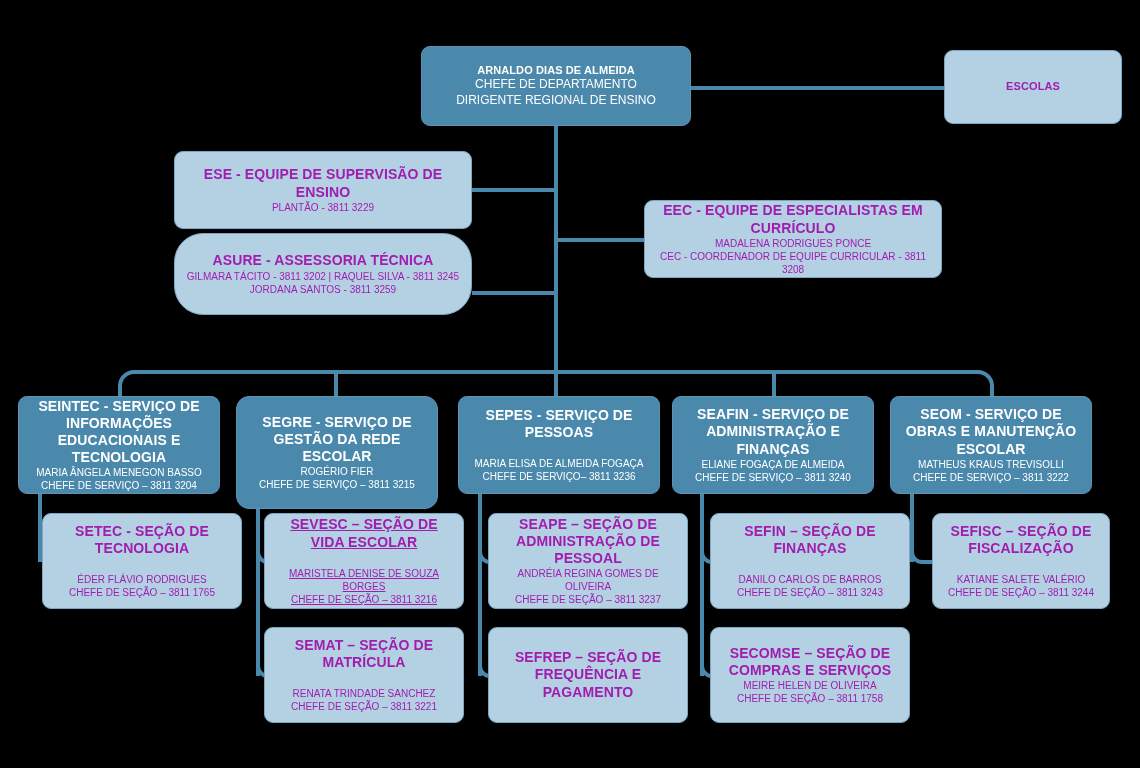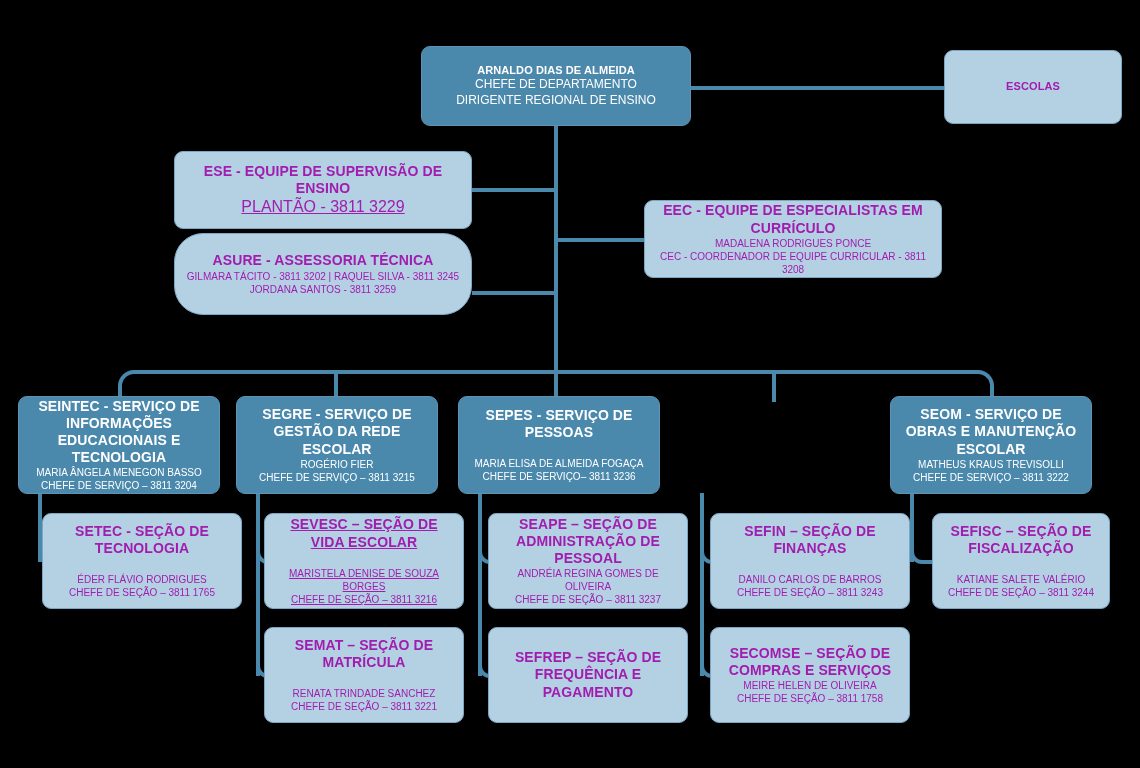--- a/index.html
+++ b/index.html
@@ -76,21 +76,21 @@
   }
   .node .body {
     line-height: 1.3;
   }
   .node .body .ln { display: block; }
 
   
   .t-11 .title { font-size: 11px; }
   .t-10 .title { font-size: 14px; }
   .b-12 .body  { font-size: 12px; }
-  .b-11 .body  { font-size: 16px; text-decoration: underline; }
+  .b-11 .body  { font-size: 10px; }
   .b-10 .body  { font-size: 10px; }
 
   .gap-lg .body { margin-top: 16px; }
   .gap-md .body { }
 </style>
 </head>
 <body>
 
 <div id="chart">
 
@@ -164,36 +164,43 @@
   </div>
 
   <div class="node dark t-10 b-10 gap-md" style="left:18px; top:396px; width:202px; height:98px;">
     <div class="title">SEINTEC - SERVIÇO DE INFORMAÇÕES EDUCACIONAIS E TECNOLOGIA</div>
     <div class="body">
       <span class="ln">MARIA ÂNGELA MENEGON BASSO</span>
       <span class="ln">CHEFE DE SERVIÇO – 3811 3204</span>
     </div>
   </div>
 
-  <div class="node dark t-10 b-10 gap-md" style="left:236px; top:396px; width:202px; height:98px;">
+  <div class="node dark t-10 b-10 gap-md" style="left:236px; top:396px; width:202px; height:113px;border-radius:13px;">
     <div class="title">SEGRE - SERVIÇO DE GESTÃO DA REDE ESCOLAR</div>
     <div class="body">
       <span class="ln">ROGÉRIO FIER</span>
       <span class="ln">CHEFE DE SERVIÇO – 3811 3215</span>
     </div>
   </div>
 
   <div class="node dark t-10 b-10 gap-lg" style="left:458px; top:396px; width:202px; height:98px;">
     <div class="title">SEPES - SERVIÇO DE PESSOAS</div>
     <div class="body">
       <span class="ln">MARIA ELISA DE ALMEIDA FOGAÇA</span>
       <span class="ln">CHEFE DE SERVIÇO– 3811 3236</span>
     </div>
   </div>
 
+  <div class="node dark t-10 b-10 gap-md" style="left:672px; top:396px; width:202px; height:98px;">
+    <div class="title">SEAFIN - SERVIÇO DE ADMINISTRAÇÃO E FINANÇAS</div>
+    <div class="body">
+      <span class="ln">ELIANE FOGAÇA DE ALMEIDA</span>
+      <span class="ln">CHEFE DE SERVIÇO – 3811 3240</span>
+    </div>
+  </div>
 
   <div class="node dark t-10 b-10 gap-md" style="left:890px; top:396px; width:202px; height:98px;">
     <div class="title">SEOM - SERVIÇO DE OBRAS E MANUTENÇÃO ESCOLAR</div>
     <div class="body">
       <span class="ln">MATHEUS KRAUS TREVISOLLI</span>
       <span class="ln">CHEFE DE SERVIÇO – 3811 3222</span>
     </div>
   </div>
 
   <div class="node light t-10 b-10 gap-lg" style="left:42px; top:513px; width:200px; height:96px;">

